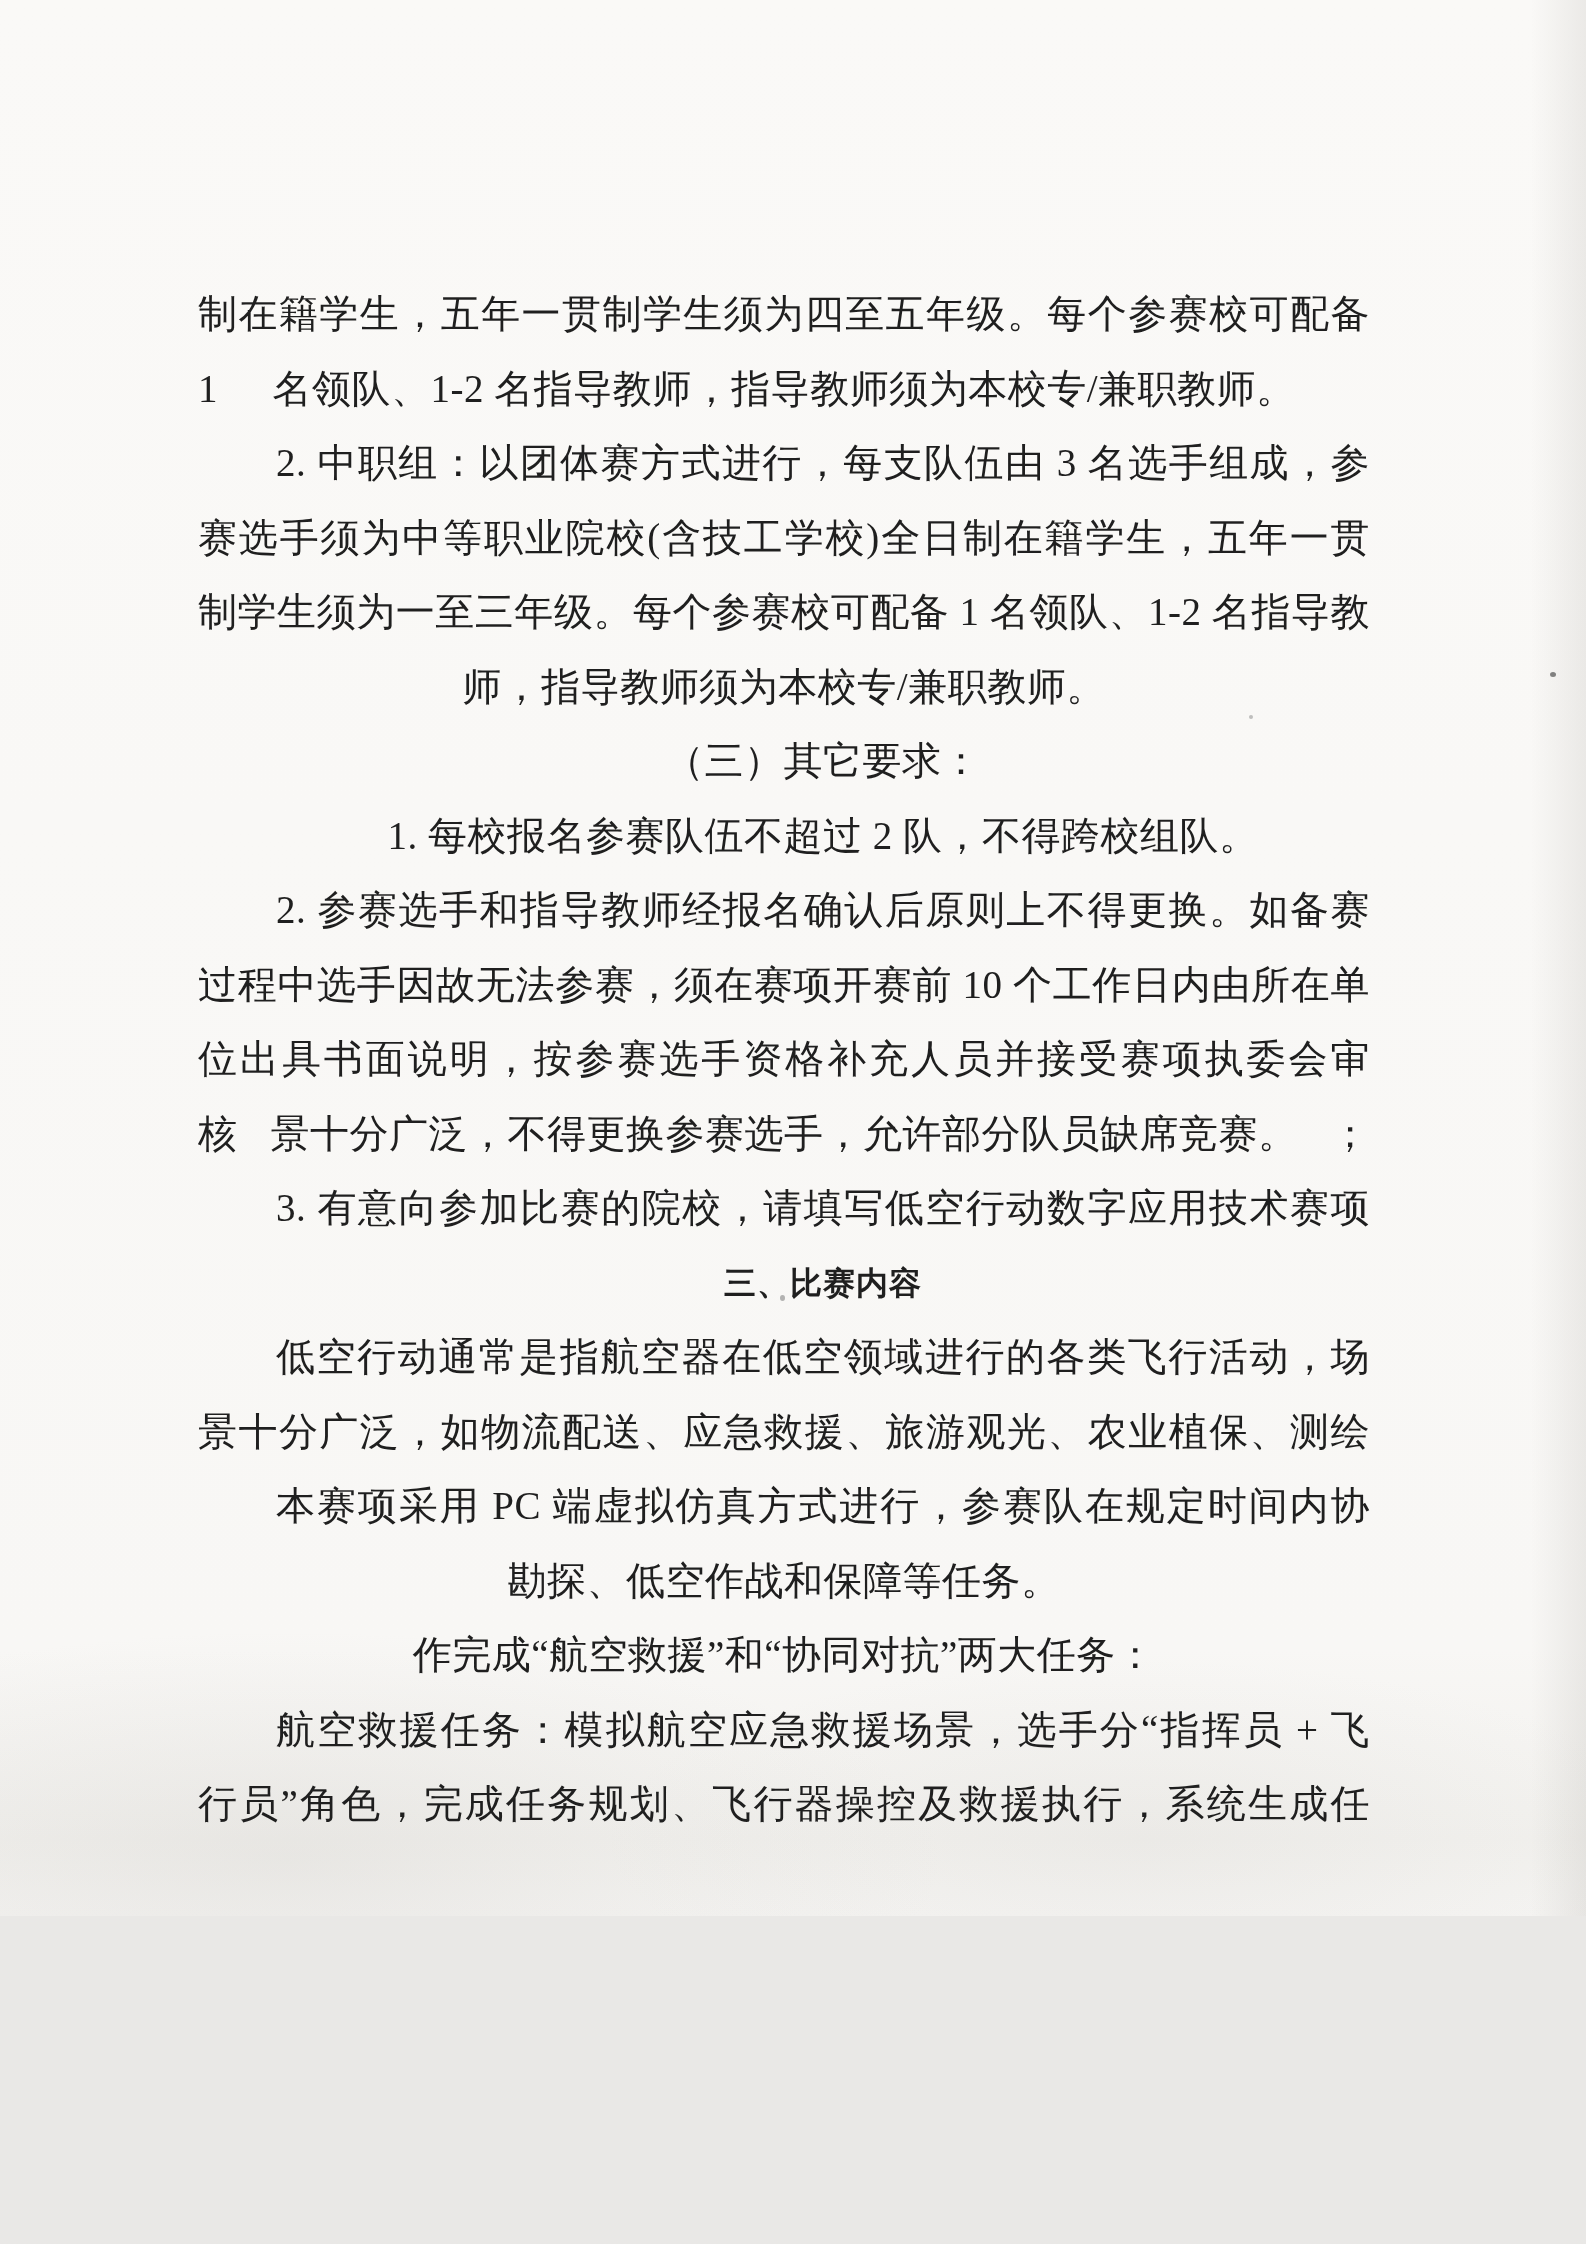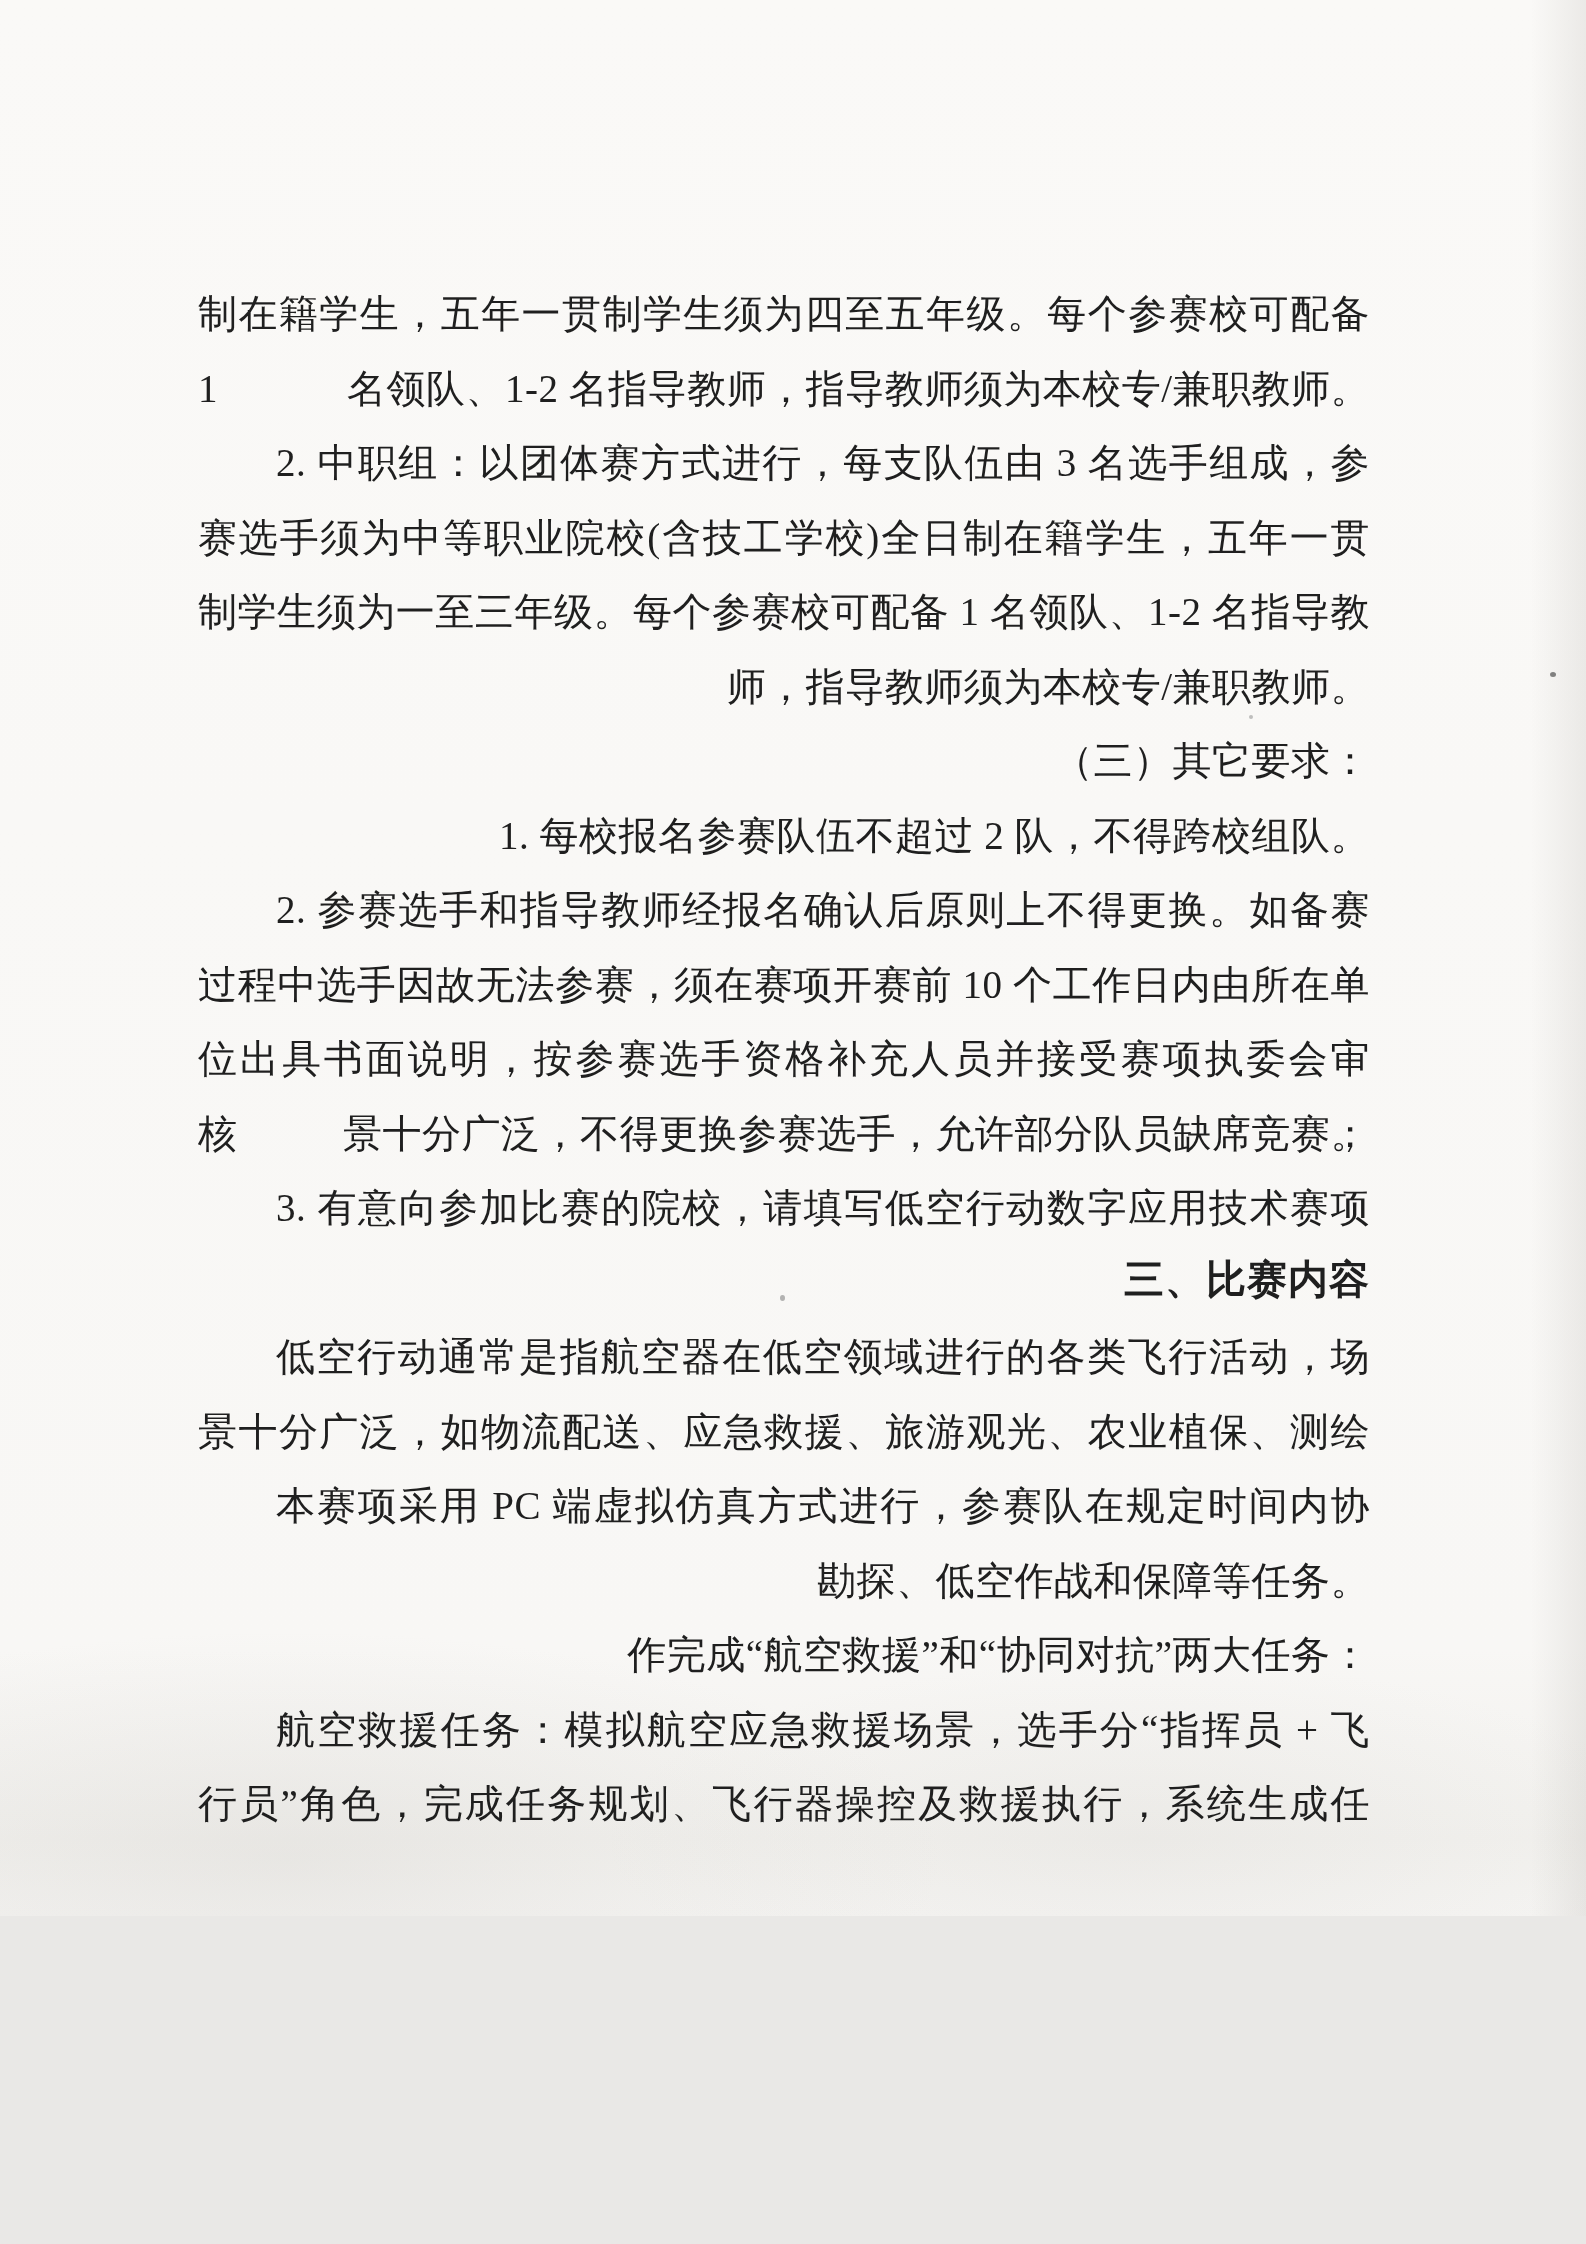--- a/index.html
+++ b/index.html
@@ -20,32 +20,32 @@
     position:absolute;
     left:198px; top:277px;
     width:1172px;
   }
   .line {
     height:74.5px;
     line-height:74.5px;
     font-size:39px;
     letter-spacing:0.5px;
     white-space:normal;
-    text-align:right;
+    text-align:center;
   }
   .line.j {
     text-align:justify;
     text-align-last:justify;
     text-justify:inter-character;
   }
   .line.indent { padding-left:78px; }
   .line.head {
-    font-family:Liberation Mono, monospace;
+    font-family:Liberation Serif, serif;
     font-weight:bold;
-    font-size:40px;
+    font-size:32px;
     letter-spacing:1px;
   }
   .pagenum {
     position:absolute;
     top:2038px; left:0;
     width:100%;
     text-align:center;
     font-size:33px;
     line-height:40px;
     color:#2a2a2a;

